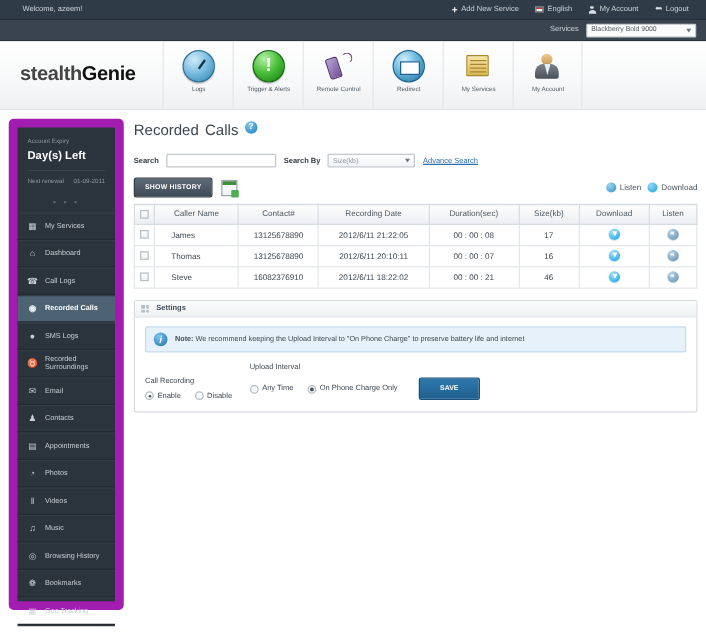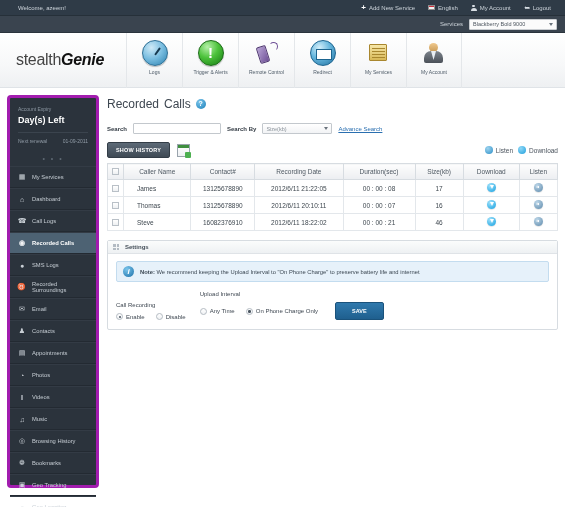--- a/index.html
+++ b/index.html
@@ -43,22 +43,22 @@
   }
   .caret { width:0;height:0;border-left:2.5px solid transparent;border-right:2.5px solid transparent;border-top:3px solid #6b747d;}
 
   
   .header {
     height:55px; background:linear-gradient(180deg,#ffffff 0%,#f7f8f9 60%,#eef0f2 100%);
     display:flex; align-items:flex-start; border-bottom:1px solid #dfe3e7;
     position:relative;
   }
   .logo { padding:18px 0 0 16px; font-size:16px; color:#2e2e2e; letter-spacing:-0.3px; white-space:nowrap;}
-  .logo .lt { font-weight:400; color:#444; }
-  .logo .gn { font-weight:bold; font-style:italic; color:#111; }
+  .logo .lt { font-weight:700; color:#444; }
+  .logo .gn { font-weight:bold; color:#111; }
   .mainnav { display:flex; align-items:flex-start; margin-left:22px; height:55px; }
   .navitem {
     width:56px; height:55px; display:flex; flex-direction:column;
     align-items:center; justify-content:flex-start; padding-top:7px;
     border-left:1px solid #e4e7ea; cursor:pointer; position:relative;
   }
   .navitem:last-child { border-right:1px solid #e4e7ea; }
   .navitem .nlabel { font-size:5px; color:#4e5b68; margin-top:3px; text-align:center; white-space:nowrap;}
   .navicon { width:26px; height:26px; position:relative; }
 
@@ -78,41 +78,41 @@
   .ni-account .body{position:absolute;left:3px;bottom:3px;width:19px;height:12px;border-radius:7px 7px 2px 2px;background:linear-gradient(180deg,#7d848c,#4a5058);}
   .ni-account .body::after{content:"";position:absolute;left:7px;top:0;width:5px;height:9px;background:#e9eef3;clip-path:polygon(50% 100%,0 0,100% 0);}
 
   
   .body-wrap { display:flex; height:420px; background:#fff; }
 
   
   .sidebar {
     width:92px; margin:7px 0 0 7px; background:#2b333c;
     border-radius:4px; padding-bottom:8px; height:393px;
-    border:3px solid #a21caf;
+    border:7px solid #a21caf;
   }
   .acct { padding:8px 8px 6px 8px; }
   .acct-title { font-size:5px; color:#8d98a3; }
   .acct-days { font-size:9px; color:#ffffff; font-weight:bold; margin-top:3px; }
   .acct-sep { height:1px; background:#3b444e; margin:7px 0 5px; }
   .acct-row { display:flex; justify-content:space-between; font-size:5px; color:#919ca7; }
   .dots { text-align:center; color:#5d6872; font-size:7px; letter-spacing:2px; padding:5px 0 4px; }
   .snav { }
   .snav-item {
     display:flex; align-items:center; gap:6px; height:22px; padding:0 8px;
     font-size:5.8px; color:#c6cdd4; cursor:pointer;
     border-top:1px solid #333b45; border-bottom:1px solid #232a32;
   }
   .snav-item.active { background:#4d6273; color:#ffffff; font-weight:bold; }
   .sicon { width:8px; height:8px; flex:none; position:relative; opacity:.92; display:flex; align-items:center; justify-content:center; font-size:7px; color:#d7dde3;}
   .snav-item.active .sicon { color:#fff; }
 
   
   .main { flex:1; padding:9px 7px 0 8px; }
-  .page-title { display:flex; align-items:center; gap:5px; font-size:12px; color:#3d4650; }
+  .page-title { display:flex; align-items:flex-start; gap:5px; font-size:12px; color:#3d4650; }
   .page-title .pt-1 { font-weight:normal; }
   .page-title .pt-2 { font-weight:normal; }
   .help-icon {
     width:10px;height:10px;border-radius:50%;
     background:radial-gradient(circle at 35% 30%,#7cc6ec,#1b7fb8);
     color:#fff;font-size:7px;font-weight:bold;text-align:center;line-height:10px;cursor:pointer;
   }
 
   .searchrow { display:flex; align-items:center; gap:6px; margin-top:12px; font-size:6px; color:#3f4852; }
   .searchrow .lbl { font-weight:bold; color:#333b44; }

